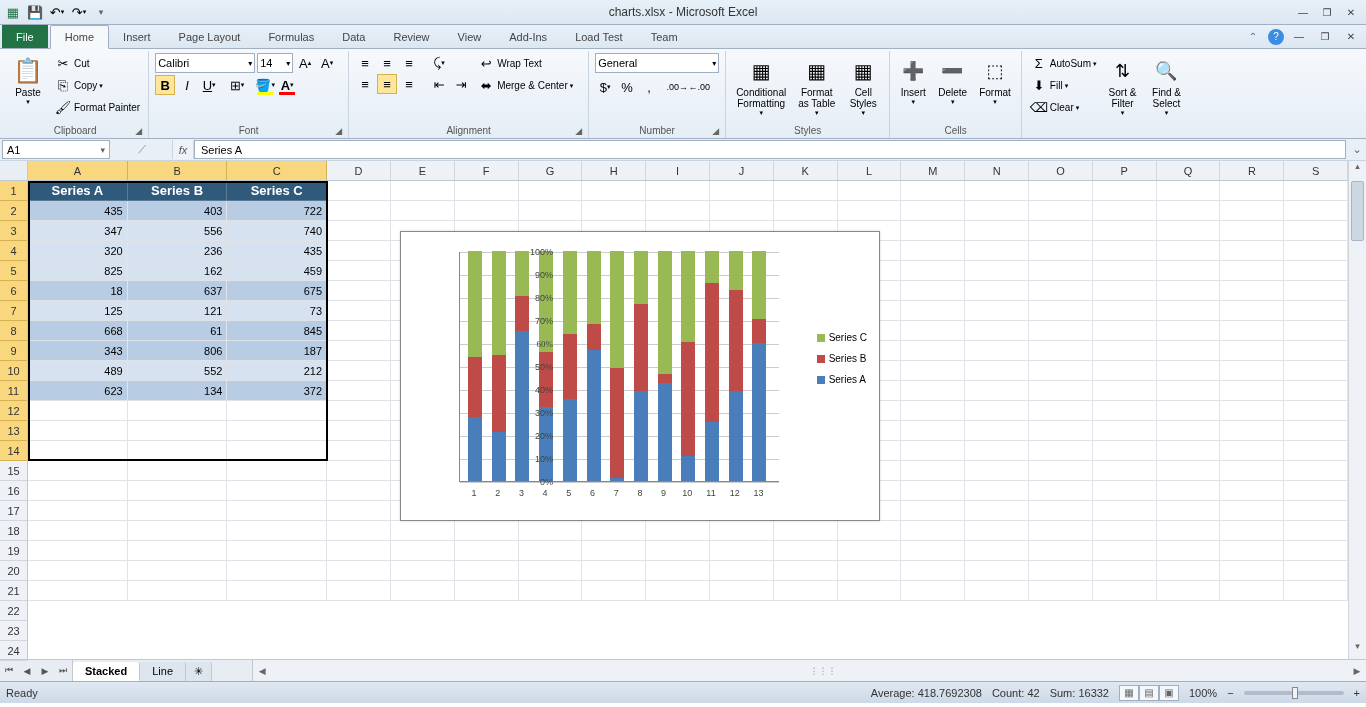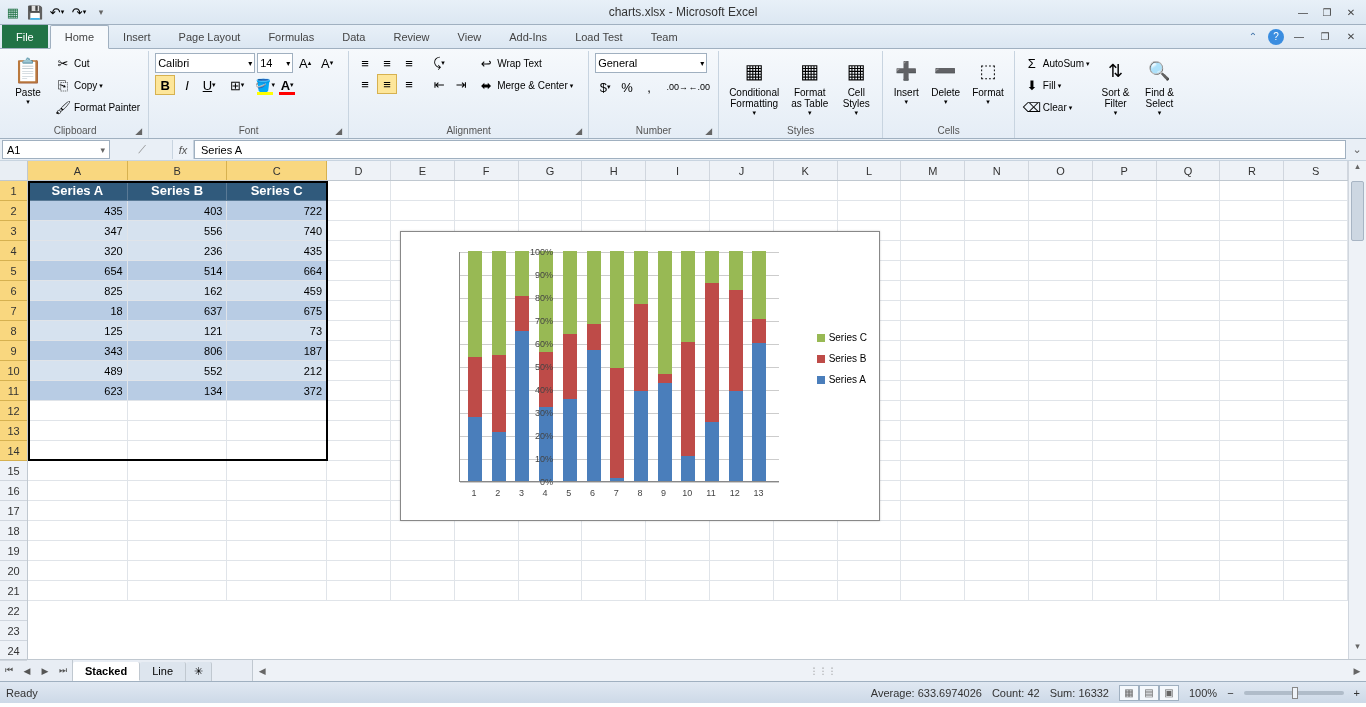--- a/index.html
+++ b/index.html
@@ -228,21 +228,21 @@
             <span>Merge &amp; Center</span>
             <span style="font-size:7px">▾</span>
           </div>
       </div>
     </div>
     <div class="group-label"><span>Alignment</span><span class="launcher">◢</span></div>
   </div>
 
   <div class="group" style="min-width:130px">
     <div class="group-body" style="flex-direction:column;gap:4px">
-      <span class="combo" style="width:112px">
+      <span class="combo" style="width:124px">
           <span>General</span>
           <span style="font-size:8px">▾</span>
         </span>
       <div style="display:flex;gap:2px">
         <span class="borderless-btn">$<span style="font-size:7px">▾</span></span>
         <span class="borderless-btn">%</span>
         <span class="borderless-btn">,</span>
         <span style="width:4px"></span>
         <span class="borderless-btn" style="font-size:9px">.00→</span>
         <span class="borderless-btn" style="font-size:9px">←.00</span>
@@ -473,41 +473,20 @@
         <div class="cell" style="width: 64px;"></div>
         <div class="cell" style="width: 64px;"></div>
         <div class="cell" style="width: 64px;"></div>
         <div class="cell" style="width: 64px;"></div>
         <div class="cell" style="width: 64px;"></div>
         <div class="cell" style="width: 64px;"></div>
         <div class="cell" style="width: 64px;"></div>
         <div class="cell" style="width: 64px;"></div>
       </div>
       <div class="cell-row">
-        <div class="cell data-cell" style="width: 100px;">654</div>
-        <div class="cell data-cell" style="width: 100px;">514</div>
-        <div class="cell data-cell" style="width: 100px;">664</div>
-        <div class="cell" style="width: 64px;"></div>
-        <div class="cell" style="width: 64px;"></div>
-        <div class="cell" style="width: 64px;"></div>
-        <div class="cell" style="width: 64px;"></div>
-        <div class="cell" style="width: 64px;"></div>
-        <div class="cell" style="width: 64px;"></div>
-        <div class="cell" style="width: 64px;"></div>
-        <div class="cell" style="width: 64px;"></div>
-        <div class="cell" style="width: 64px;"></div>
-        <div class="cell" style="width: 64px;"></div>
-        <div class="cell" style="width: 64px;"></div>
-        <div class="cell" style="width: 64px;"></div>
-        <div class="cell" style="width: 64px;"></div>
-        <div class="cell" style="width: 64px;"></div>
-        <div class="cell" style="width: 64px;"></div>
-        <div class="cell" style="width: 64px;"></div>
-      </div>
-      <div class="cell-row">
         <div class="cell data-cell alt" style="width: 100px;">825</div>
         <div class="cell data-cell alt" style="width: 100px;">162</div>
         <div class="cell data-cell alt" style="width: 100px;">459</div>
         <div class="cell" style="width: 64px;"></div>
         <div class="cell" style="width: 64px;"></div>
         <div class="cell" style="width: 64px;"></div>
         <div class="cell" style="width: 64px;"></div>
         <div class="cell" style="width: 64px;"></div>
         <div class="cell" style="width: 64px;"></div>
         <div class="cell" style="width: 64px;"></div>
@@ -539,20 +518,41 @@
         <div class="cell" style="width: 64px;"></div>
         <div class="cell" style="width: 64px;"></div>
         <div class="cell" style="width: 64px;"></div>
         <div class="cell" style="width: 64px;"></div>
         <div class="cell" style="width: 64px;"></div>
       </div>
       <div class="cell-row">
         <div class="cell data-cell alt" style="width: 100px;">125</div>
         <div class="cell data-cell alt" style="width: 100px;">121</div>
         <div class="cell data-cell alt" style="width: 100px;">73</div>
+        <div class="cell" style="width: 64px;"></div>
+        <div class="cell" style="width: 64px;"></div>
+        <div class="cell" style="width: 64px;"></div>
+        <div class="cell" style="width: 64px;"></div>
+        <div class="cell" style="width: 64px;"></div>
+        <div class="cell" style="width: 64px;"></div>
+        <div class="cell" style="width: 64px;"></div>
+        <div class="cell" style="width: 64px;"></div>
+        <div class="cell" style="width: 64px;"></div>
+        <div class="cell" style="width: 64px;"></div>
+        <div class="cell" style="width: 64px;"></div>
+        <div class="cell" style="width: 64px;"></div>
+        <div class="cell" style="width: 64px;"></div>
+        <div class="cell" style="width: 64px;"></div>
+        <div class="cell" style="width: 64px;"></div>
+        <div class="cell" style="width: 64px;"></div>
+      </div>
+      <div class="cell-row">
+        <div class="cell data-cell" style="width: 100px;">668</div>
+        <div class="cell data-cell" style="width: 100px;">61</div>
+        <div class="cell data-cell" style="width: 100px;">845</div>
         <div class="cell" style="width: 64px;"></div>
         <div class="cell" style="width: 64px;"></div>
         <div class="cell" style="width: 64px;"></div>
         <div class="cell" style="width: 64px;"></div>
         <div class="cell" style="width: 64px;"></div>
         <div class="cell" style="width: 64px;"></div>
         <div class="cell" style="width: 64px;"></div>
         <div class="cell" style="width: 64px;"></div>
         <div class="cell" style="width: 64px;"></div>
         <div class="cell" style="width: 64px;"></div>
@@ -937,21 +937,21 @@
           <span class="swatch" style="background: rgb(74, 126, 187);"></span>
           <span>Series A</span>
         </div>
       </div>
   <div class="y-label" style="top: 250px;">0%</div>
       <div class="y-label" style="top: 227px;">10%</div>
       <div class="y-label" style="top: 204px;">20%</div>
       <div class="y-label" style="top: 181px;">30%</div>
       <div class="y-label" style="top: 158px;">40%</div>
       <div class="y-label" style="top: 135px;">50%</div>
-      <div class="y-label" style="top: 112px;">60%</div>
+      <div class="y-label" style="top: 112px; font-family: Liberation Serif, serif;">60%</div>
       <div class="y-label" style="top: 89px;">70%</div>
       <div class="y-label" style="top: 66px;">80%</div>
       <div class="y-label" style="top: 43px;">90%</div>
       <div class="y-label" style="top: 20px;">100%</div>
       <div class="x-label" style="left: 73px;">1</div>
       <div class="x-label" style="left: 96.7037px;">2</div>
       <div class="x-label" style="left: 120.407px;">3</div>
       <div class="x-label" style="left: 144.111px;">4</div>
       <div class="x-label" style="left: 167.815px;">5</div>
       <div class="x-label" style="left: 191.519px;">6</div>
@@ -978,21 +978,21 @@
   <div class="hscroll">
     <span class="sbtn" style="left:0">◀</span>
     <span style="position:absolute;left:50%;top:6px;font-size:9px;color:#888">⋮⋮⋮</span>
     <span class="sbtn" style="right:0">▶</span>
   </div>
 </div>
 
 <div class="status-bar">
   <span>Ready</span>
   <div class="status-right">
-    <span><span>Average:</span> <span>633.6974026</span></span>
+    <span><span>Average:</span> <span>418.7692308</span></span>
     <span><span>Count:</span> <span>42</span></span>
     <span><span>Sum:</span> <span>16332</span></span>
     <span style="display:flex;gap:0">
       <span class="view-btn">▦</span>
       <span class="view-btn">▤</span>
       <span class="view-btn">▣</span>
     </span>
     <span>100%</span>
     <span style="cursor:pointer">−</span>
     <span class="zoom-slider">

